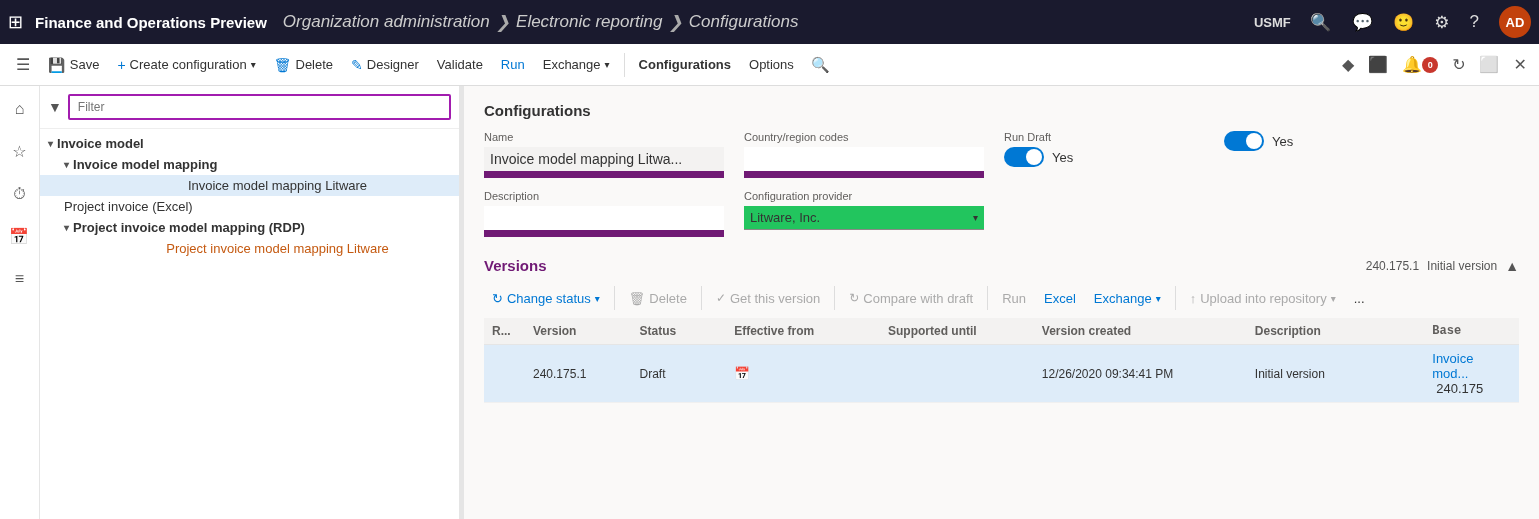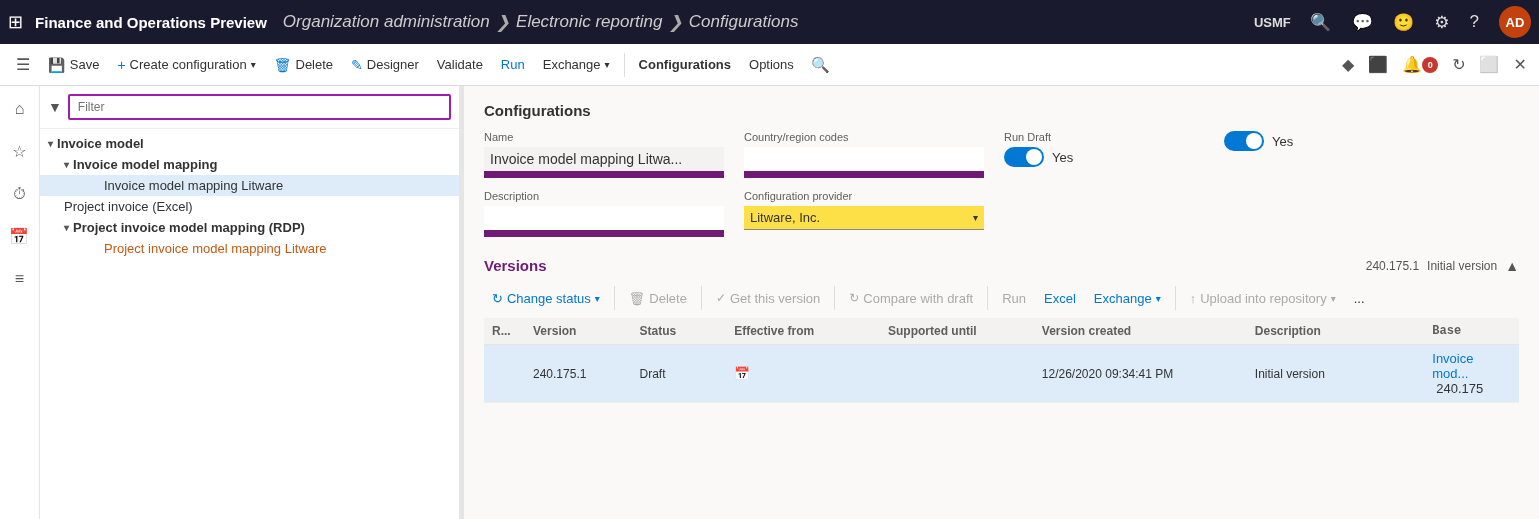--- a/index.html
+++ b/index.html
@@ -46,33 +46,33 @@
     
     .tree-panel { width: 420px; background: #fff; border-right: 1px solid #e5e5e5; display: flex; flex-direction: column; }
     .tree-filter { padding: 8px; border-bottom: 1px solid #eee; display: flex; align-items: center; gap: 6px; }
     .filter-icon { font-size: 14px; color: #555; cursor: pointer; }
     .search-input { flex: 1; border: 2px solid #a21caf; padding: 4px 8px; font-size: 12px; color: #666; border-radius: 2px; outline: none; }
     .tree-content { flex: 1; overflow-y: auto; padding: 4px 0; }
     .tree-item { display: flex; align-items: center; padding: 3px 8px; cursor: pointer; color: #333; }
     .tree-item.selected { background: #deecf9; }
     .tree-item.group-header { font-weight: 600; }
     .tree-indent-1 { padding-left: 24px; }
-    .tree-indent-2 { padding-left: 64px; }
+    .tree-indent-2 { padding-left: 64px; justify-content: center; }
     .tree-item .collapse-icon { margin-right: 4px; font-size: 10px; color: #555; }
     .tree-item.orange { color: #c55a11; }
     .tree-resize-handle { width: 4px; background: #e5e5e5; cursor: col-resize; position: relative; }
 
     
     .content-panel { flex: 1; overflow-y: auto; padding: 16px 20px; background: #faf9f8; }
     .section-title { font-size: 15px; font-weight: 600; color: #333; margin-bottom: 12px; }
     .form-grid { display: grid; grid-template-columns: 240px 240px 200px 1fr; gap: 12px 20px; margin-bottom: 20px; }
     .form-group { display: flex; flex-direction: column; gap: 4px; }
     .form-label { font-size: 11px; color: #605e5c; font-weight: 500; }
     .form-input { border: none; border-bottom: 7px solid #701a75; padding: 4px 6px; font-size: 14px; background: white; color: #333; outline: none; width: 100%; }
-    .form-select { border: none; border-bottom: 1px solid #8a8886; padding: 4px 6px; font-size: 13px; background: #fde047; color: #333; outline: none; width: 100%; cursor: pointer; display: flex; align-items: center; justify-content: space-between; }
+    .form-select { border: none; border-bottom: 1px solid #8a8886; padding: 4px 6px; font-size: 13px; background: #22c55e; color: #333; outline: none; width: 100%; cursor: pointer; display: flex; align-items: center; justify-content: space-between; }
     .toggle-row { display: flex; align-items: center; gap: 8px; }
     .toggle { width: 40px; height: 20px; border-radius: 10px; background: #0078d4; position: relative; cursor: pointer; }
     .toggle-knob { width: 16px; height: 16px; border-radius: 50%; background: white; position: absolute; top: 2px; right: 2px; }
     .toggle-label { font-size: 13px; color: #333; }
 
     
     .versions-header { display: flex; align-items: center; justify-content: space-between; margin-bottom: 8px; margin-top: 4px; }
     .versions-title { font-size: 15px; font-weight: 600; color: #701a75; }
     .versions-badge { font-size: 12px; color: #555; }
     .versions-toolbar { display: flex; align-items: center; gap: 2px; padding: 4px 0 8px 0; flex-wrap: nowrap; }

